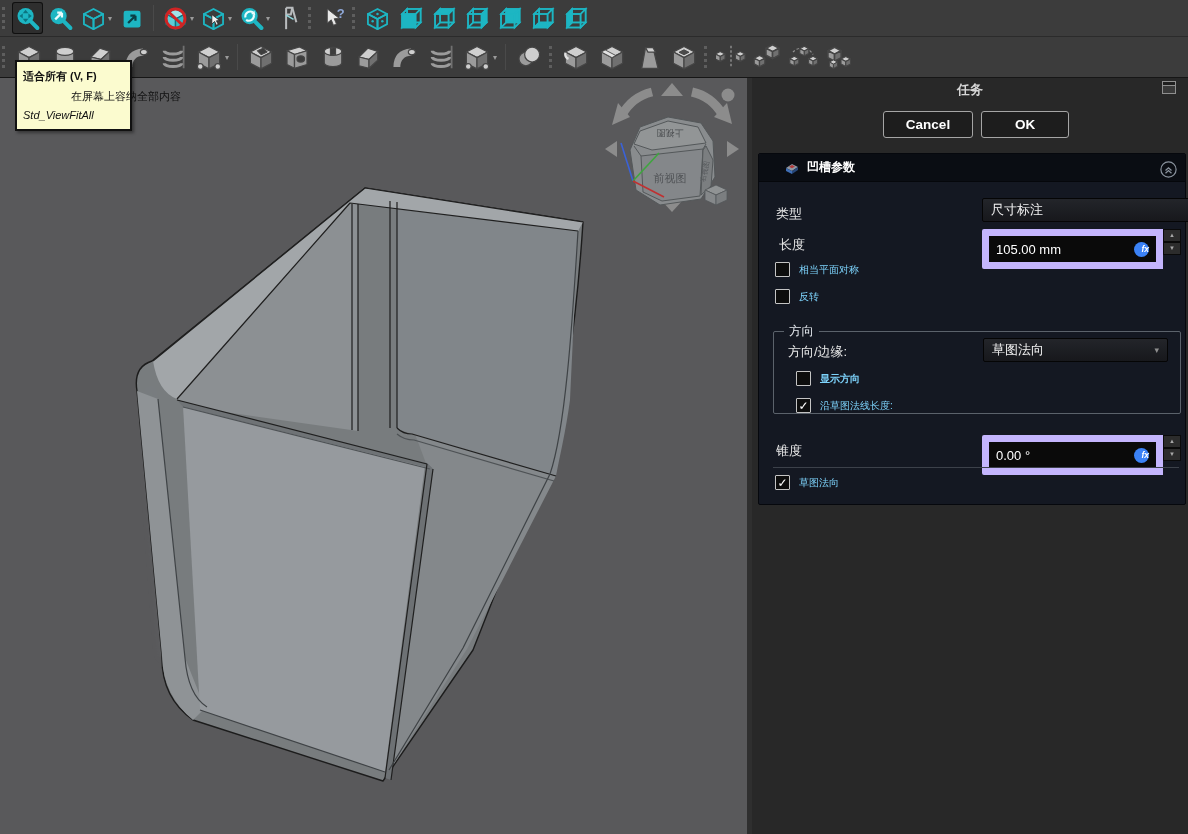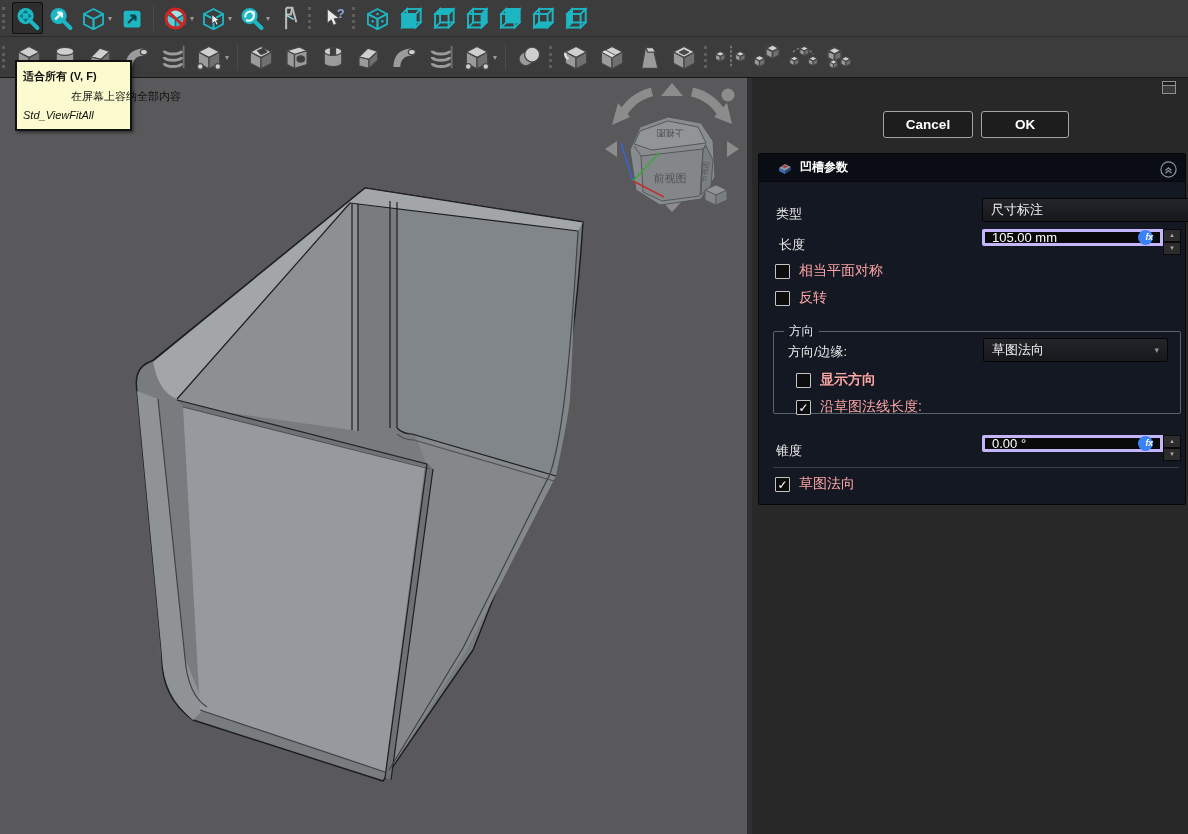--- a/index.html
+++ b/index.html
@@ -46,43 +46,43 @@
              border:1px solid #a5a5a5; border-radius:3px; color:#fff;
              font-size:13.5px; font-weight:bold; text-align:center; line-height:25px; cursor:pointer; }
   #btn-cancel { left:131px; width:90px; }
   #btn-ok     { left:229px; width:88px; }
 
   
   #param-box { position:absolute; left:6px; top:75px; width:428px; height:352px;
                background:#141822; border:1px solid #06080d; border-radius:2px; }
   #param-header { position:relative; height:28px; background:#0a0d13;
                   border-bottom:1px solid #05070b; border-radius:2px 2px 0 0;
-                  display:flex; align-items:center; padding-left:18px; }
+                  display:flex; align-items:center; padding-left:25px; }
   #param-header .hdr-text { color:#fff; font-size:12px; font-weight:bold; margin-left:7px; }
   #collapse-btn { position:absolute; right:8px; top:7px; width:17px; height:17px; cursor:pointer; }
 
   .plabel { position:absolute; color:#e8e8e8; font-size:13px; }
   .combo { position:absolute; height:24px; background:linear-gradient(#23252a,#17181c);
            border:1px solid #050505; border-radius:2px; color:#f2f2f2; font-size:13px;
            display:flex; align-items:center; padding:0 8px; cursor:pointer; }
   .combo .combo-arrow { margin-left:auto; color:#8f8f8f; font-size:9px; }
   .spinwrap { position:absolute; display:flex; }
-  .spinfield { width:181px; height:17px; background:#0a0a0a; border:3px solid #c4b5fd;
+  .spinfield { width:181px; height:40px; background:#0a0a0a; border:7px solid #c4b5fd;
                border-radius:2px 0 0 2px; color:#fff; font-size:13px;
                display:flex; align-items:center; padding:0 7px; }
   .fx-badge { margin-left:auto; width:15px; height:15px; border-radius:50%;
               background:#3b82f6; color:#fff; font-size:8.5px; font-style:italic;
               font-weight:bold; text-align:right; line-height:15px; cursor:pointer; }
   .spinbtns { width:18px; height:24px; display:flex; flex-direction:column; }
   .spinbtns div { flex:1; background:#2c2c2c; border:1px solid #0a0a0a; color:#a8a8a8;
                   font-size:6px; text-align:center; line-height:11px; cursor:pointer; }
   .cbrow { position:absolute; display:flex; align-items:center; cursor:pointer; }
   .cb { width:15px; height:15px; background:#0d0d0d; border:1px solid #c4c4c4;
         border-radius:1px; color:#fff; font-size:12px; line-height:14px; text-align:center; }
-  .cblabel { margin-left:9px; color:#fca5a5; font-size:14px; }
+  .cblabel { margin-left:9px; color:#7dd3fc; font-size:10px; }
   #dir-group { position:absolute; left:14px; top:177px; width:408px; height:83px;
                border:1px solid #5b626b; border-radius:2px; }
   #dir-legend { position:absolute; left:10px; top:-9px; background:#141822;
                 padding:0 5px; color:#e3e7ec; font-size:12.5px; }
   #param-sep { position:absolute; left:14px; top:313px; width:406px; height:1px; background:#3c414a; }
 </style>
 </head>
 <body>
 
 <div class="toolbar" id="toolbar-view">
@@ -596,20 +596,21 @@
       <polygon points="727,190 716,195 716,205 727,200" fill="#7b7e80"></polygon>
     </g>
   </g>
 </svg>
 </div>
 
 <div id="splitter"></div>
 
 <div id="task-panel">
   <div id="panel-titlebar">
+    <div id="panel-title">任务</div>
     <div id="float-btn"></div>
   </div>
   <div class="dlg-btn" id="btn-cancel">Cancel</div>
   <div class="dlg-btn" id="btn-ok">OK</div>
 
   <div id="param-box">
     <div id="param-header">
       <svg width="16" height="16" viewBox="0 0 16 16">
         <polygon points="2,8 8,4 14,7 8,11" fill="#7e8despacito"></polygon>
         <polygon points="2,8 8,4 14,7 8,11" fill="#8d97a3"></polygon>

